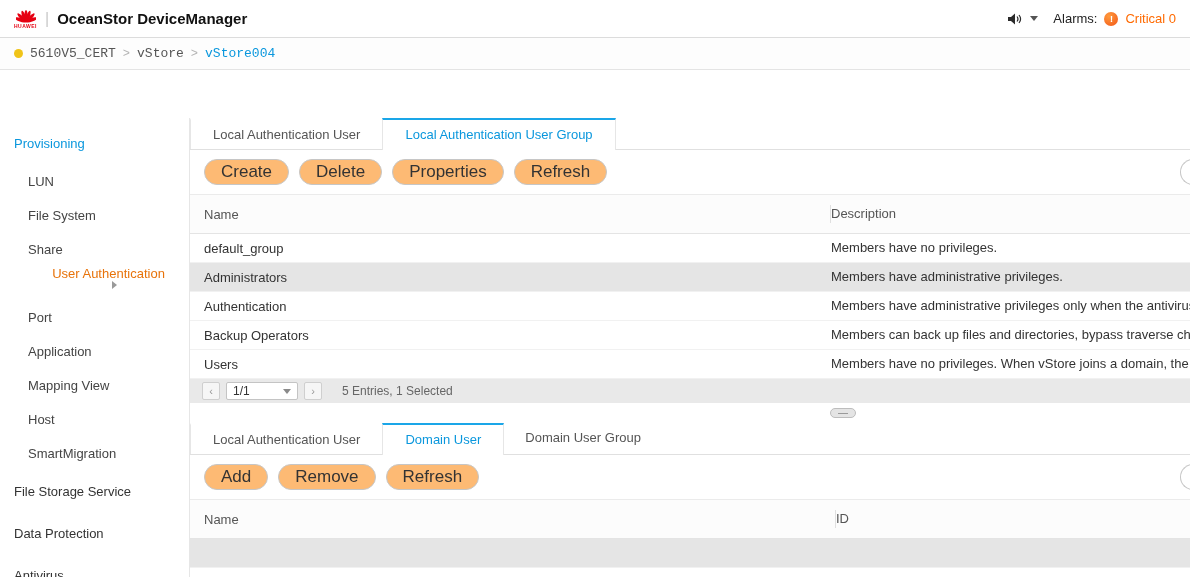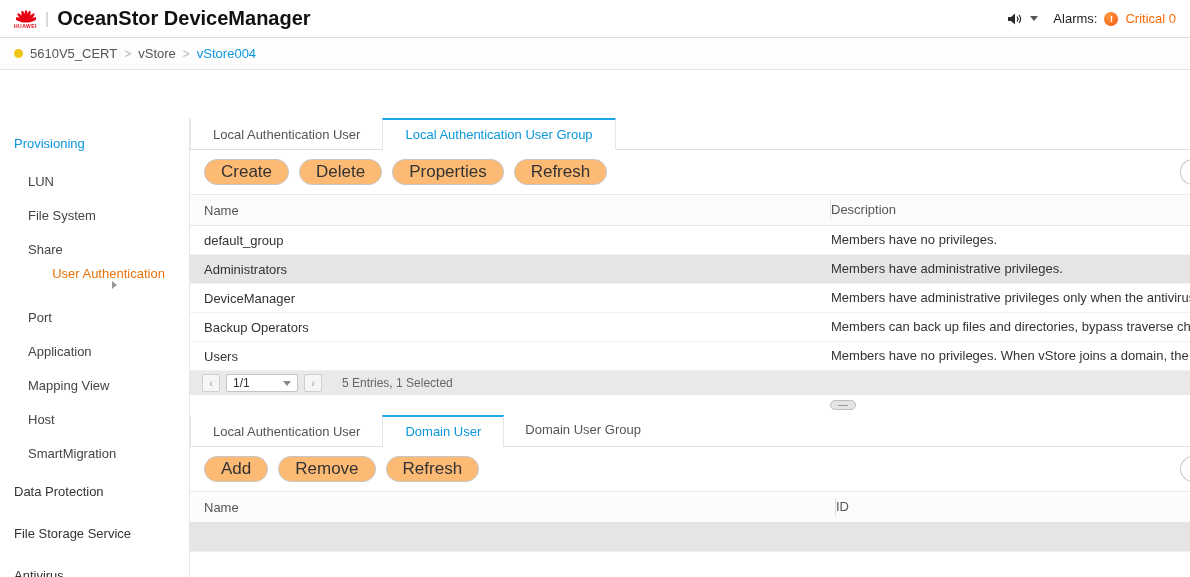--- a/index.html
+++ b/index.html
@@ -5,33 +5,33 @@
   * { margin:0; padding:0; box-sizing:border-box; }
   html,body { width:1190px; height:577px; overflow:hidden; background:#fff;
     font-family:"Liberation Sans", sans-serif; color:#333; font-size:13px; }
 
   
   .topbar { height:38px; display:flex; align-items:center; padding:0 14px;
     background:#fff; border-bottom:1px solid #dcdcdc; }
   .brand { display:flex; flex-direction:column; align-items:center; margin-right:8px; }
   .brand-name { font-size:5px; color:#e60012; font-weight:bold; letter-spacing:.5px; margin-top:-1px; }
   .brand-divider { color:#c9c9c9; font-size:16px; margin:0 8px 0 0; }
-  .app-title { font-size:20px; font-weight:bold; color:#111; }
+  .app-title { font-size:15px; font-weight:bold; color:#111; }
   .topbar-right { margin-left:auto; display:flex; align-items:center; gap:7px; }
   .caret-down { width:0; height:0; border-left:4px solid transparent; border-right:4px solid transparent;
     border-top:5px solid #555; }
   .alarms-label { color:#222; }
   .critical-icon { width:14px; height:14px; border-radius:50%;
     background:radial-gradient(circle at 35% 30%, #ff9a3c, #f25618); color:#fff;
     font-size:9px; font-weight:bold; display:flex; align-items:center; justify-content:center; }
   .critical-label { color:#ff6a00; }
 
   
   .breadcrumb { height:32px; display:flex; align-items:center; padding:0 14px;
-    border-bottom:1px solid #e4e4e4; background:#fdfdfd; gap:7px; }
+    border-bottom:1px solid #e4e4e4; background:#fdfdfd; gap:7px;font-family:Liberation Mono, monospace; }
   .bc-dot { width:9px; height:9px; border-radius:50%; background:#f0c419; }
   .bc-item { color:#555; }
   .bc-sep { color:#b5b5b5; font-size:12px; }
   .bc-link { color:#0a97dd; }
 
   
   .shell { display:flex; height:507px;margin-top:48px; }
   .sidebar { width:190px; border-right:1px solid #e6e6e6; padding-top:4px; overflow:hidden; }
   .side-section { height:42px; display:flex; align-items:center; padding-left:14px; color:#333; cursor:pointer; }
   .side-section.active { color:#0a97dd; }
@@ -51,21 +51,21 @@
 
   
   .toolbar { height:44px; display:flex; align-items:center; gap:10px; padding-left:14px; position:relative; }
   .btn { background:#fdba74; border:1px solid #c6c6c6; border-radius:13px; height:26px; padding:0 16px;
     font-size:17px; color:#333; cursor:pointer; font-family:"Liberation Sans", sans-serif; }
   .clipped-control { position:absolute; right:-4px; top:9px; width:14px; height:26px;
     border:1px solid #c6c6c6; border-radius:13px 0 0 13px; border-right:none; background:#fff; }
 
   
   .table { width:100%; }
-  .thead { display:flex; height:32px; align-items:center; background:#fcfcfc;
+  .thead { display:flex; height:40px; align-items:center; background:#fcfcfc;
     border-top:1px solid #ebebeb; border-bottom:1px solid #e4e4e4; color:#555; }
   .trow { display:flex; height:29px; align-items:center; border-bottom:1px solid #f1f1f1; background:#fff; }
   .trow.selected { background:#e5e5e5; }
   .cell-name { width:640px; padding-left:14px; overflow:hidden; white-space:nowrap; }
   .cell-desc { flex:1; border-left:1px solid #e0e0e0; overflow:hidden; white-space:nowrap;
     height:18px; line-height:18px; }
   .lower .cell-name { width:645px; }
   .redacted { height:14px; background:#b9b9b9; border-radius:1px; }
   .redacted.name-block { width:175px; }
   .redacted.id-block { width:312px; margin-left:0; }
@@ -159,24 +159,24 @@
     <div class="side-item">
       <span>Mapping View</span>
     </div>
     <div class="side-item">
       <span>Host</span>
     </div>
     <div class="side-item">
       <span>SmartMigration</span>
     </div>
     <div class="side-section">
+      <span>File Storage Service</span>
+    </div>
+    <div class="side-section">
       <span>Data Protection</span>
-    </div>
-    <div class="side-section">
-      <span>File Storage Service</span>
     </div>
     <div class="side-section">
       <span>Antivirus</span>
     </div>
     <div class="side-section">
       <span>Permission Settings</span>
     </div>
   </div>
 
   <div class="main">
@@ -202,21 +202,21 @@
       </div>
       <div class="trow">
         <div class="cell-name">default_group</div>
         <div class="cell-desc" style="border-left-color:transparent;">Members have no privileges.</div>
       </div>
       <div class="trow selected">
         <div class="cell-name">Administrators</div>
         <div class="cell-desc" style="border-left-color:transparent;">Members have administrative privileges.</div>
       </div>
       <div class="trow">
-        <div class="cell-name">DeviceManager</div>
+        <div class="cell-name">Authentication</div>
         <div class="cell-desc" style="border-left-color:transparent;">Members have administrative privileges only when the antivirus s</div>
       </div>
       <div class="trow">
         <div class="cell-name">Backup Operators</div>
         <div class="cell-desc" style="border-left-color:transparent;">Members can back up files and directories, bypass traverse chec</div>
       </div>
       <div class="trow">
         <div class="cell-name">Users</div>
         <div class="cell-desc" style="border-left-color:transparent;">Members have no privileges. When vStore joins a domain, the D</div>
       </div>

